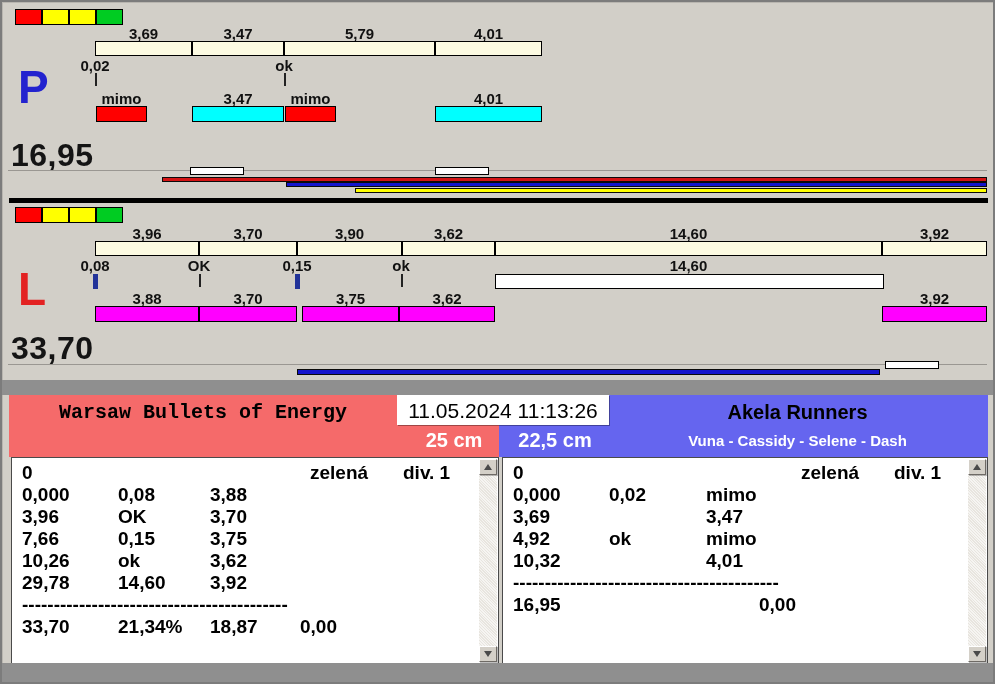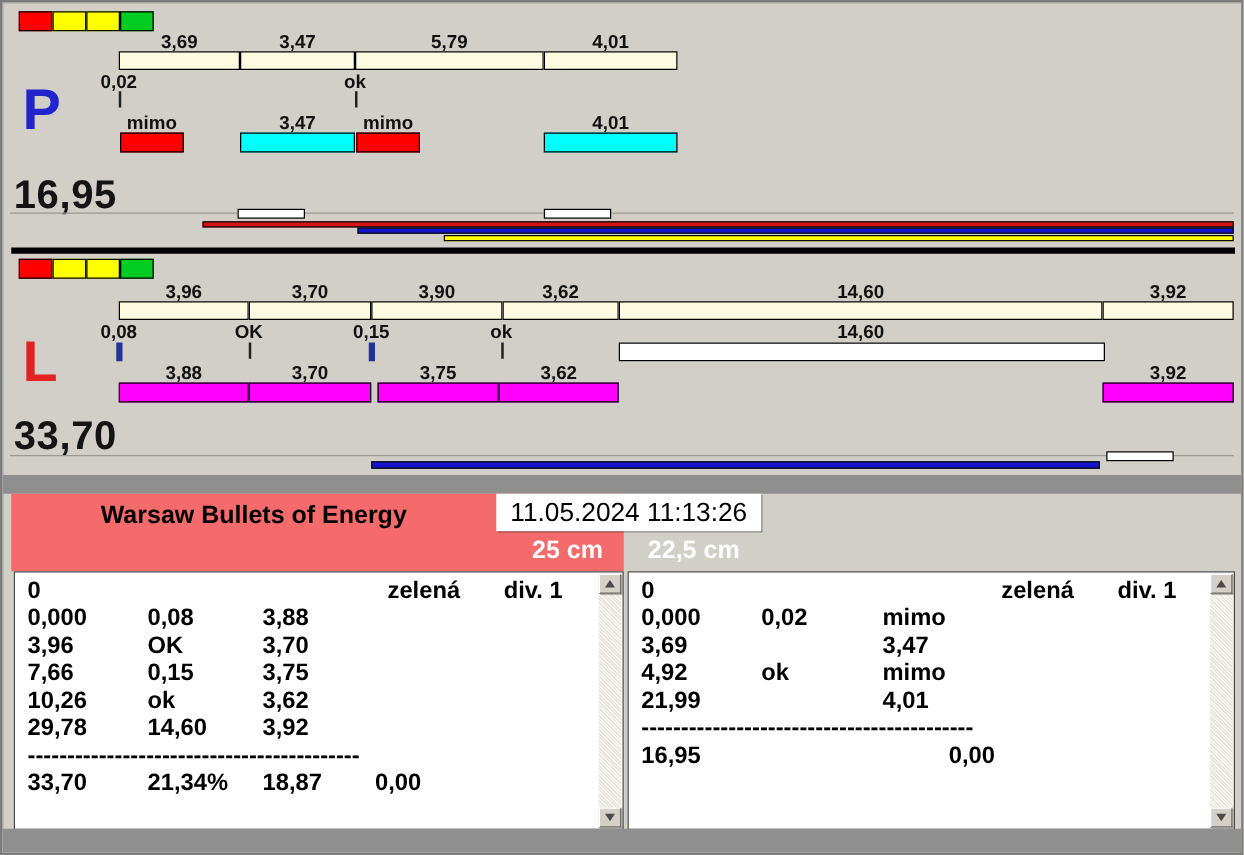--- a/index.html
+++ b/index.html
@@ -194,22 +194,26 @@
     <div class="total">33,70</div>
     <div class="strip">
         <div class="hline"></div>
         <div class="wseg" style="left: 883px; width: 52px;"></div>
         <div class="sline" style="left: 295px; width: 583px; top: 165px; height: 6px; background: rgb(20, 20, 204);"></div>
       </div>
   </div>
 
   <div class="band band-top"></div>
 
-  <div class="hdr" id="hdr-left" style="background: rgb(245, 106, 106);">
+  <div class="hdr" id="hdr-left" style="background: rgb(245, 106, 106); font-family: Liberation Mono, monospace;">
     <div class="team">Warsaw Bullets of Energy</div>
+  </div>
+  <div class="hdr" id="hdr-right" style="background: rgb(101, 101, 239);">
+    <div class="team">Akela Runners</div>
+    <div class="players">Vuna - Cassidy - Selene - Dash</div>
   </div>
   <div class="datebox">11.05.2024 11:13:26</div>
   <div class="dist dist-left">25 cm</div>
   <div class="dist dist-right">22,5 cm</div>
 
   <div class="table" id="table-left">
     <div class="tbody">
         <div class="row rhead">
           <div class="hc" style="left: 0px;">0</div>
           <div class="hc" style="left: 288px;">zelená</div>
@@ -274,21 +278,21 @@
           <div class="cell">3,69</div>
           <div class="cell"></div>
           <div class="cell">3,47</div>
         </div>
         <div class="row grid">
           <div class="cell">4,92</div>
           <div class="cell">ok</div>
           <div class="cell">mimo</div>
         </div>
         <div class="row grid">
-          <div class="cell">21,99</div>
+          <div class="cell">10,32</div>
           <div class="cell"></div>
           <div class="cell">4,01</div>
         </div>
         <div class="row dashes">------------------------------------------</div>
         <div class="row grid">
           <div class="cell">16,95</div>
           <div class="cell"></div>
           <div class="cell"></div>
           <div class="cell">0,00</div>
         </div>

